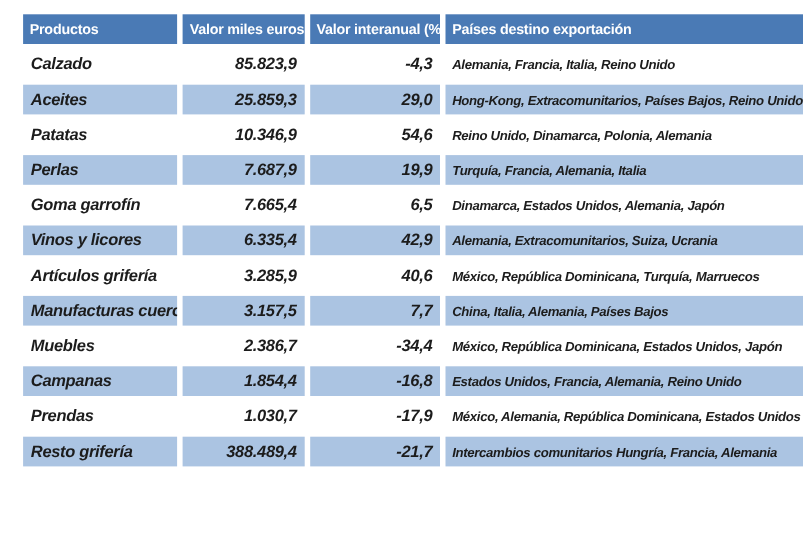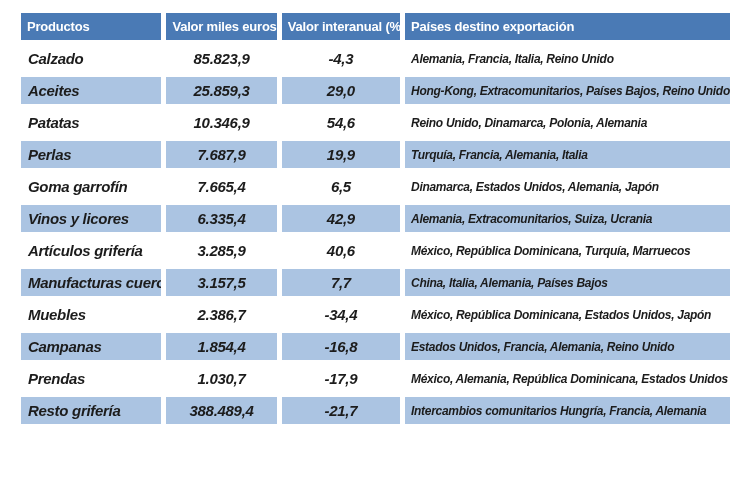--- a/index.html
+++ b/index.html
@@ -53,21 +53,21 @@
     letter-spacing: -0.3px;
     white-space: nowrap;
     overflow: hidden;
     vertical-align: middle;
     font-style: italic;
   }
   tbody tr:nth-child(even) td {
     background: var(--row-shaded-bg);
   }
   td.num {
-    text-align: center;
+    text-align: right;
   }
   td.countries {
     font-size: 12px;
     padding-left: 6px;
   }
   tr.total-row td.num {
     letter-spacing: 2px;
   }
 </style>
 </head>

